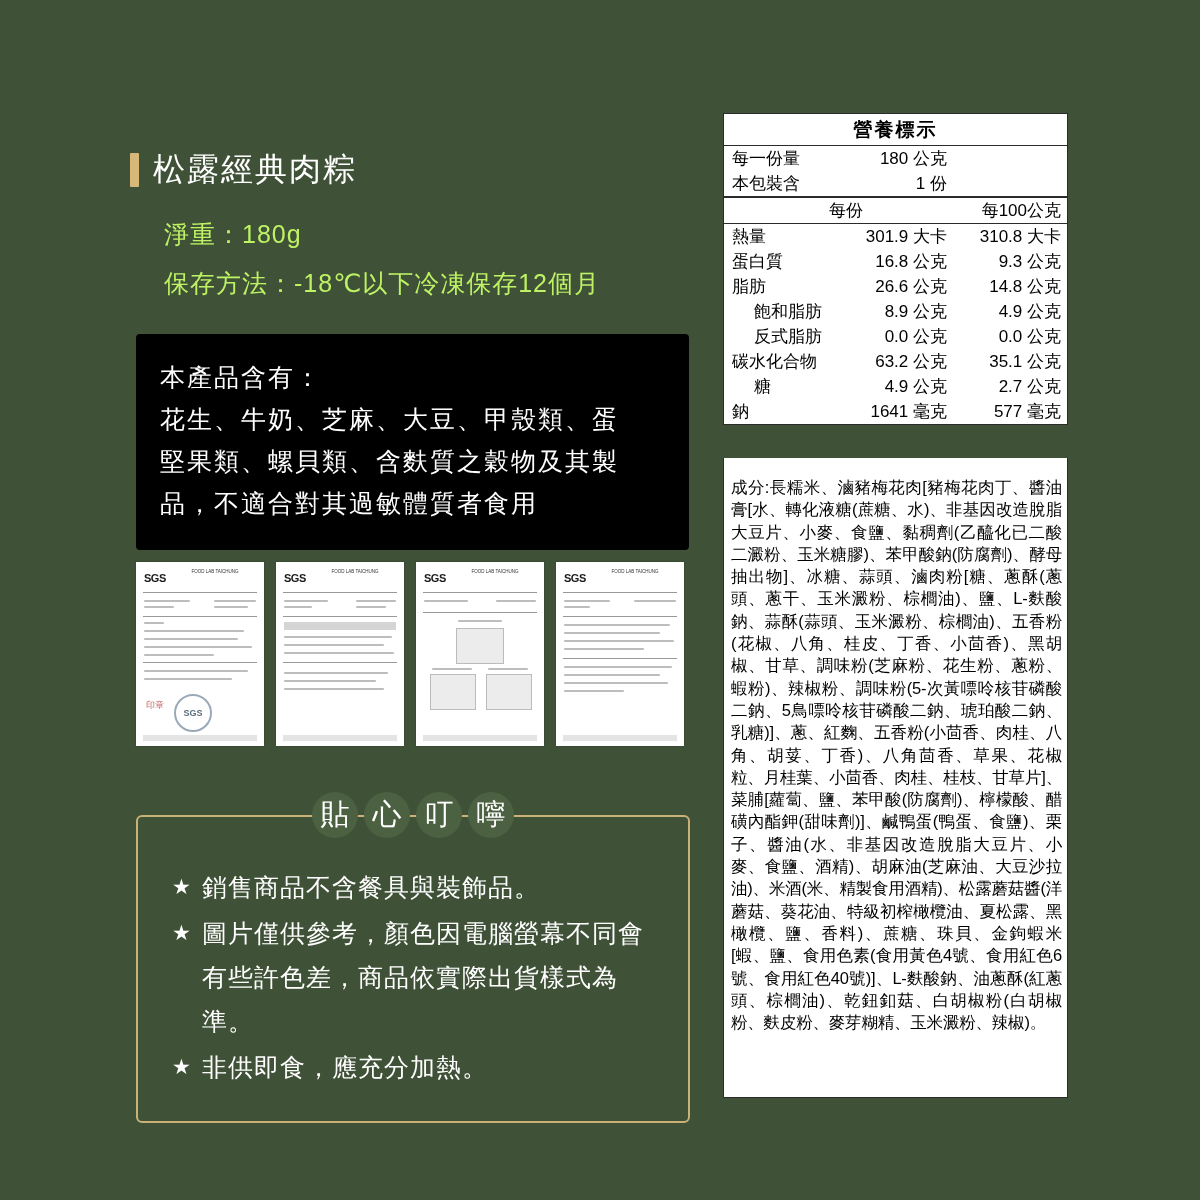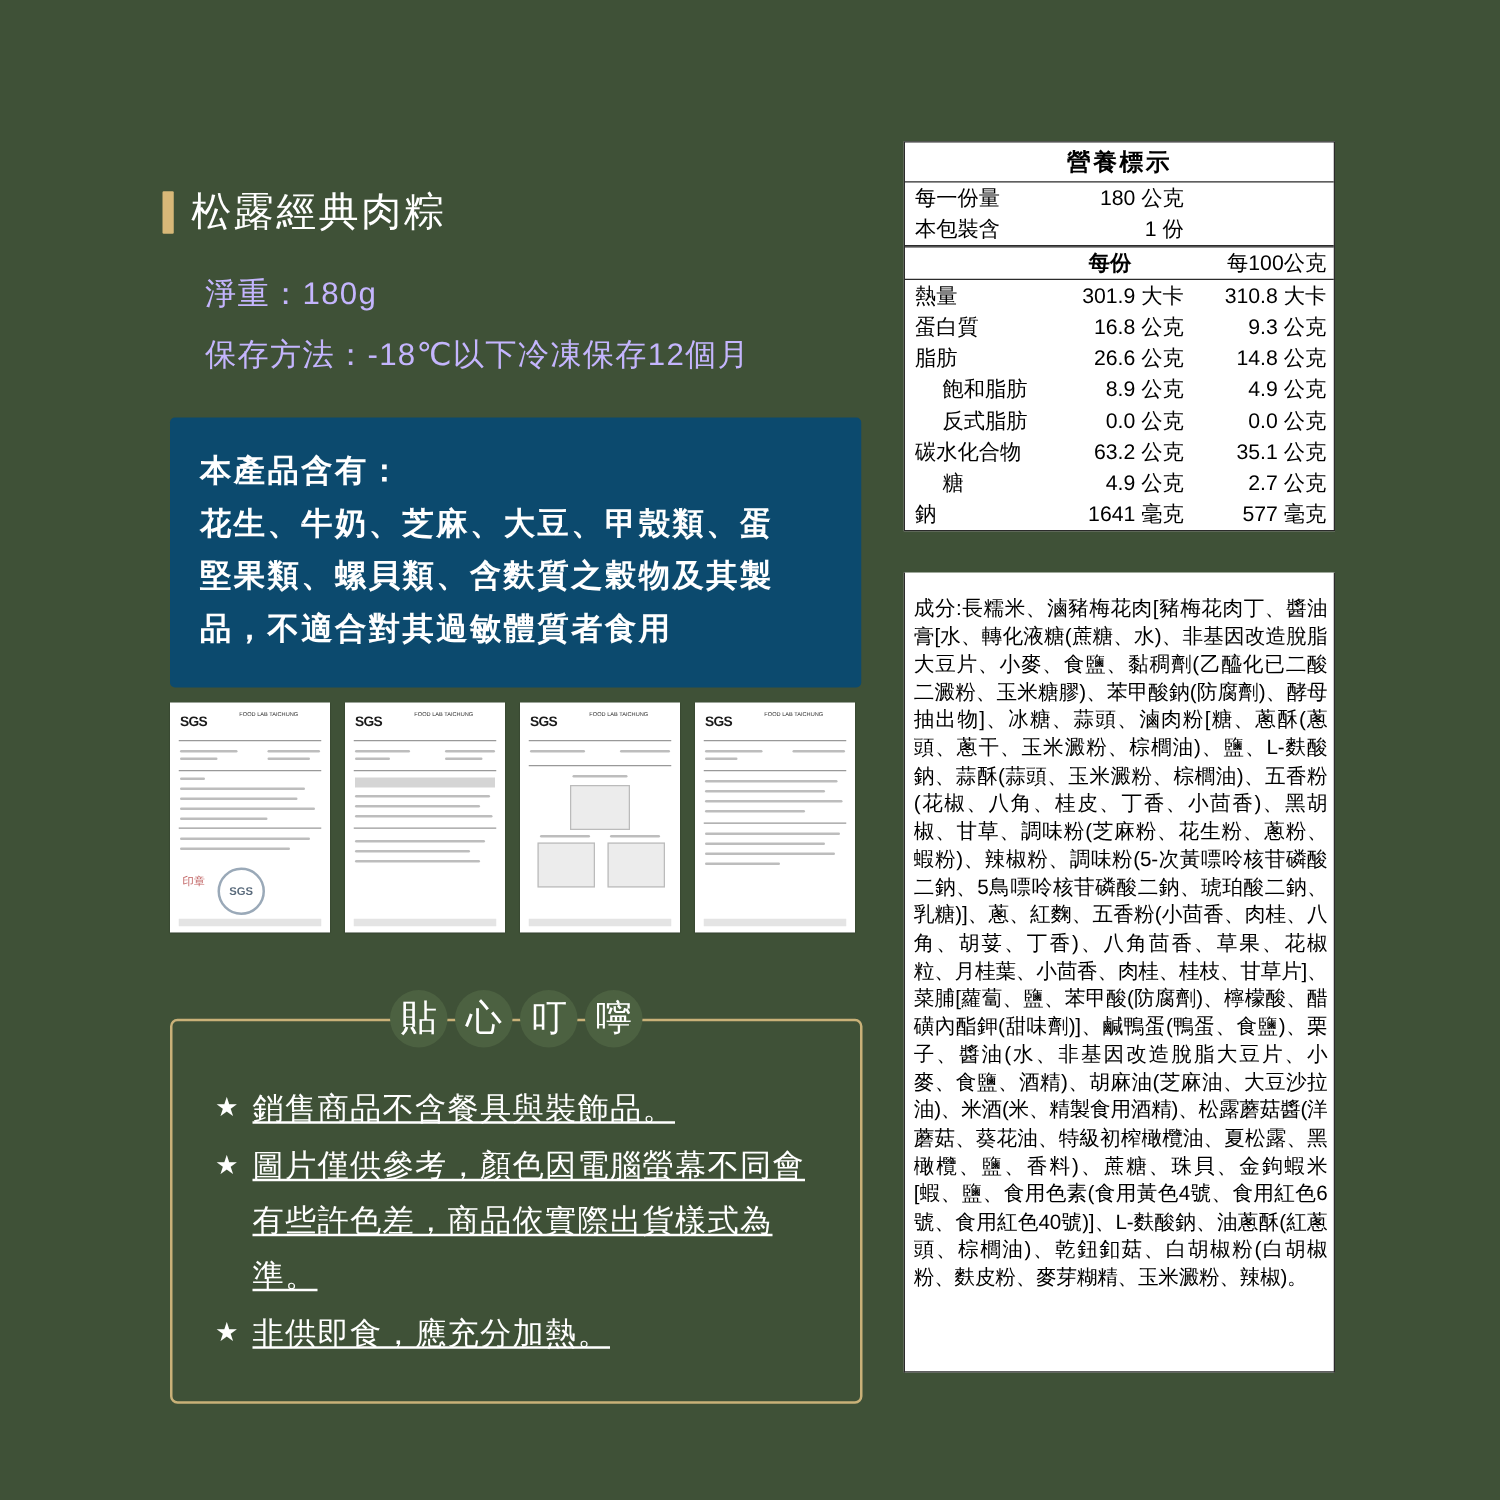--- a/index.html
+++ b/index.html
@@ -45,34 +45,33 @@
     font-size: 32px;
     letter-spacing: 2px;
     color: #ffffff;
     font-weight: normal;
   }
 
   .spec-line {
     font-size: 25px;
     letter-spacing: 1px;
     margin: 18px 0 0 34px;
-    color: #c4b5fd;
+    color: #bef264;
   }
   .spec-line.second {
     margin-top: 16px;
   }
 
   .allergen-box {
     margin: 34px 0 0 6px;
     width: 553px;
-    background: #0c4a6e;
+    background: #000000;
     border-radius: 4px;
     padding: 22px 24px 26px 24px;
     box-sizing: border-box;
-    font-weight: bold;
   }
   .allergen-line {
     font-size: 25px;
     line-height: 42px;
     letter-spacing: 2px;
     color: #ffffff;
   }
 
   
   .certs {
@@ -223,21 +222,20 @@
   }
   .tip .star {
     flex: 0 0 auto;
     width: 30px;
     font-size: 21px;
     color: #ffffff;
     line-height: 44px;
   }
   .tip .tip-text {
     flex: 1 1 auto;
-    text-decoration: underline;
   }
 
   
   .nutri {
     position: absolute;
     left: 723px;
     top: 113px;
     width: 345px;
     background: #ffffff;
     color: #000000;
@@ -275,23 +273,22 @@
   .n-head {
     border-top: 1px solid #2b2b2b;
     border-bottom: 1px solid #2b2b2b;
     display: flex;
     line-height: 23px;
     padding: 1px 6px 1px 8px;
   }
   .n-head .sp { flex: 1 1 auto; }
   .n-head .h1 {
     width: 118px;
-    text-align: center;
+    text-align: left;
     padding-right: 6px;
-    font-weight: bold;
   }
   .n-head .h2 {
     width: 108px;
     text-align: right;
   }
   .n-row.sub .lbl { padding-left: 22px; }
   .n-body { border-bottom: 1px solid #2b2b2b; }
 
   
   .ingr {

